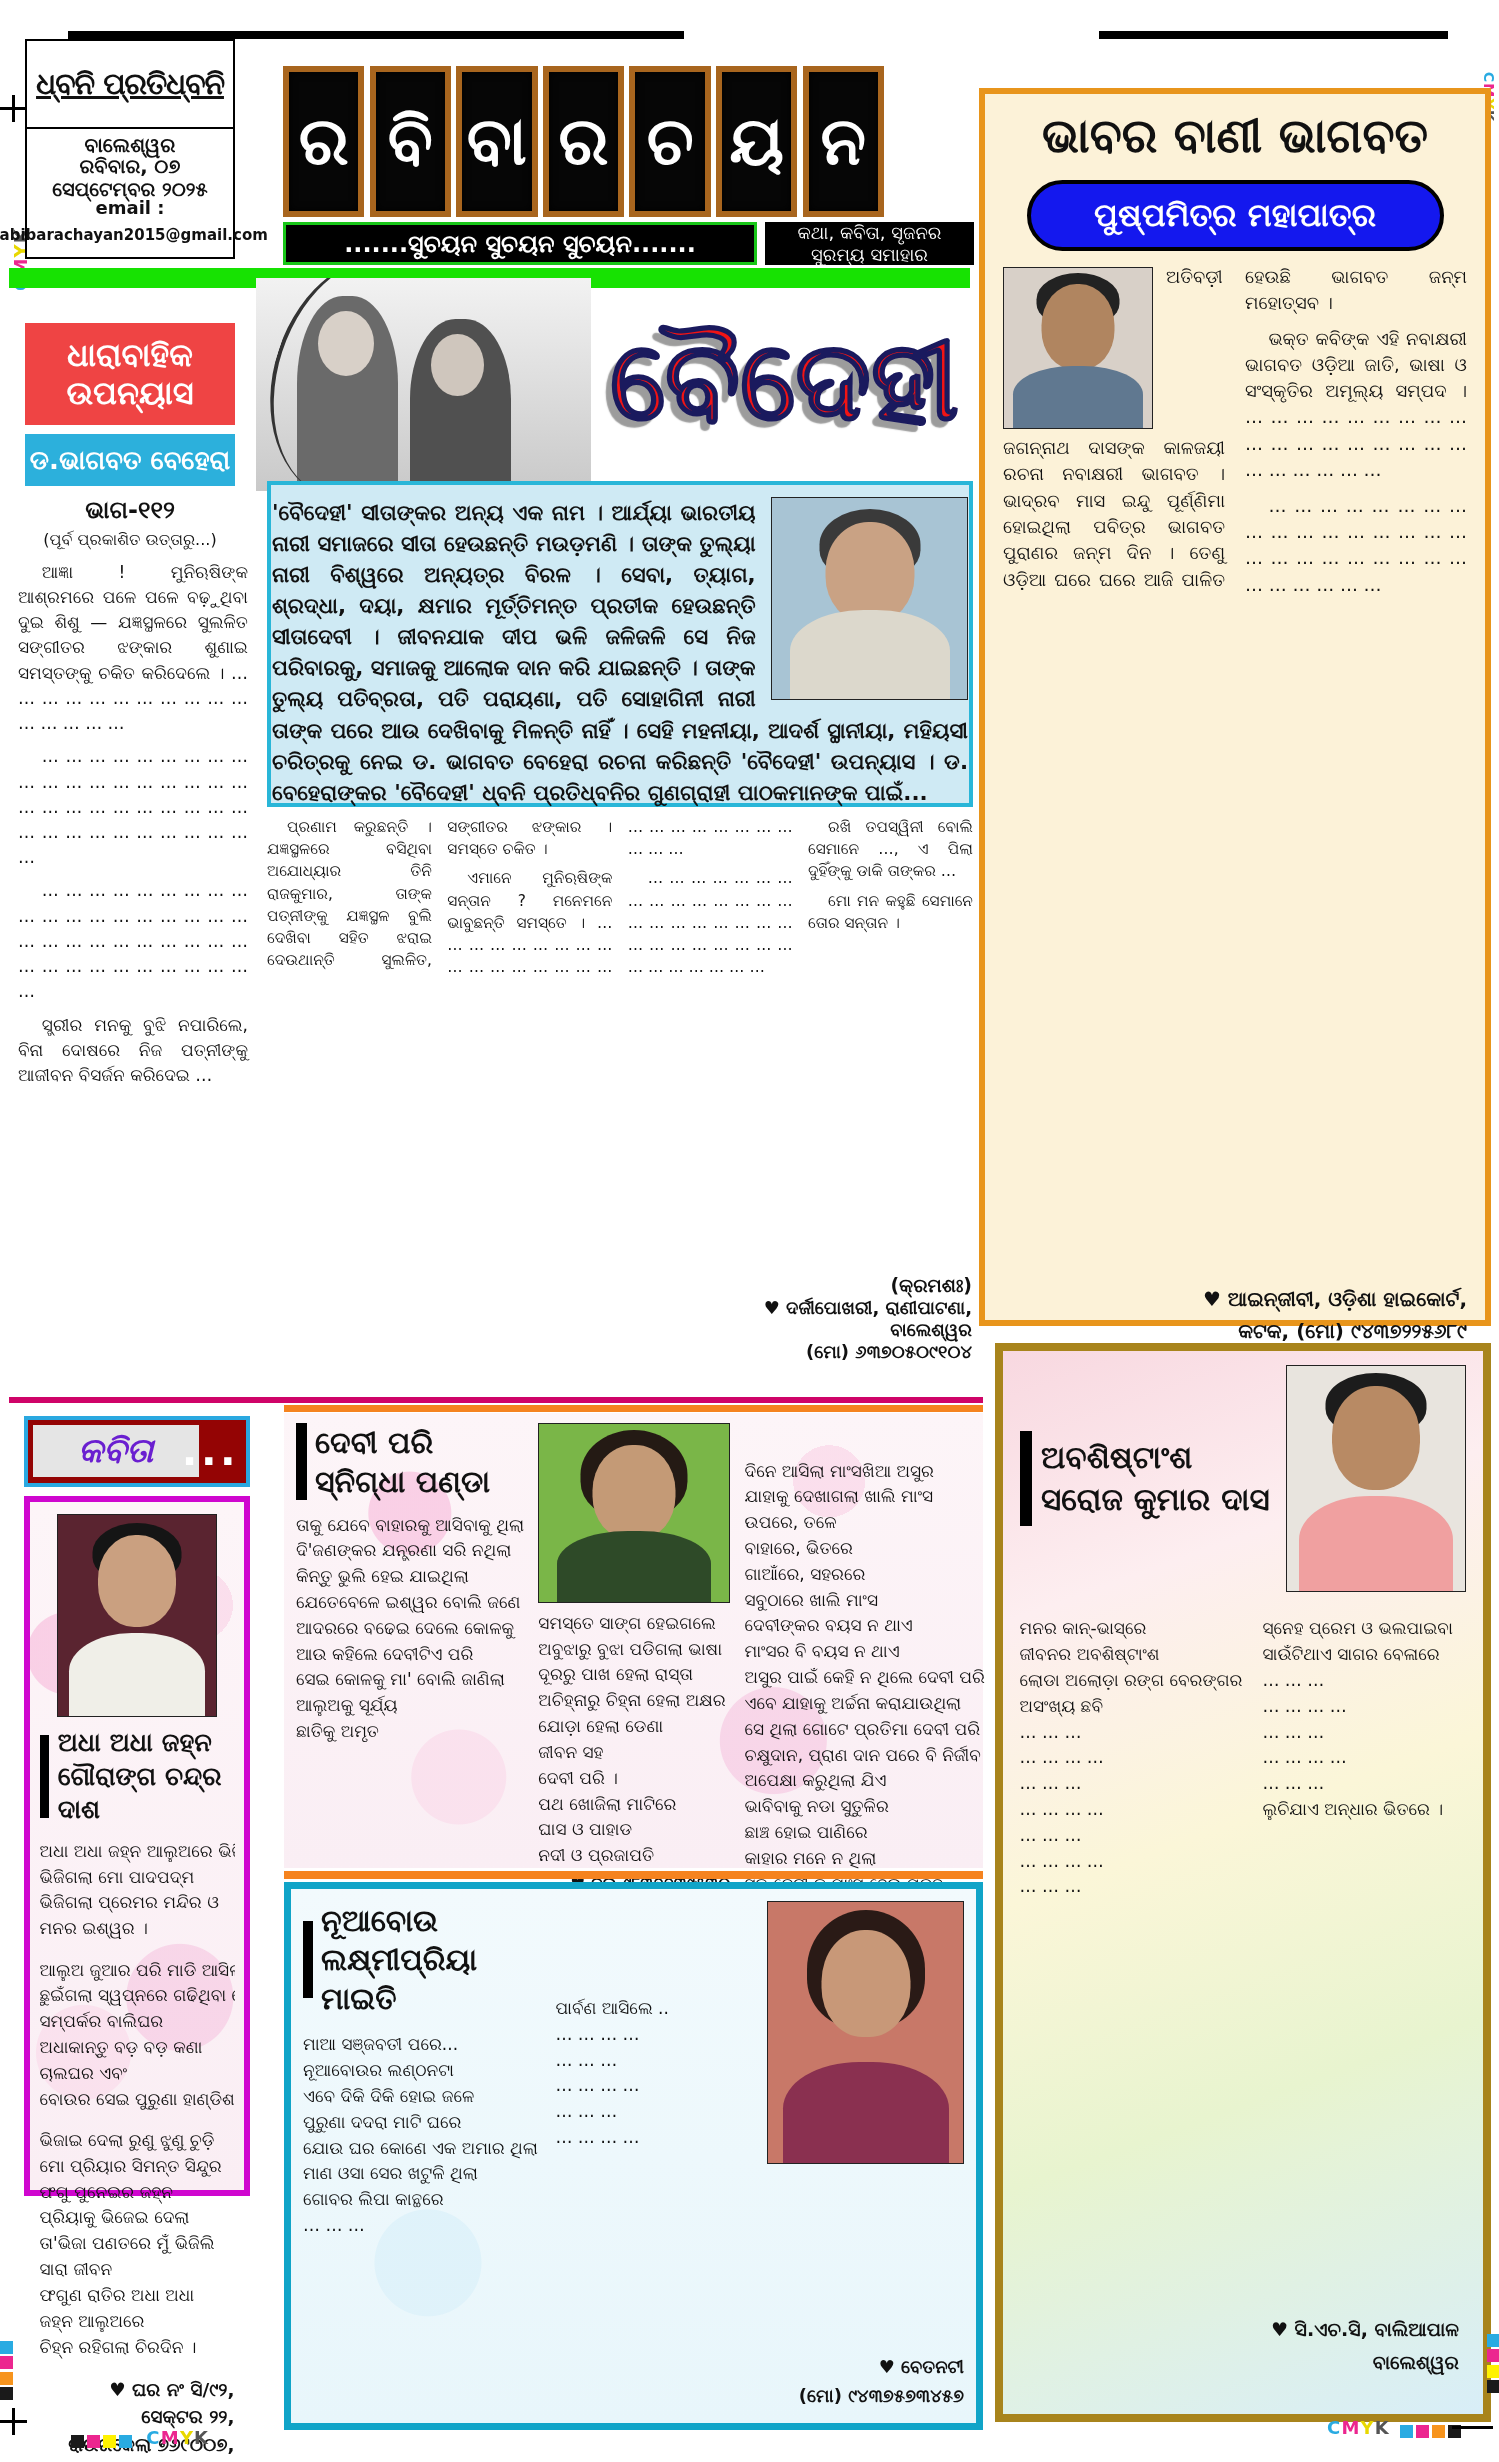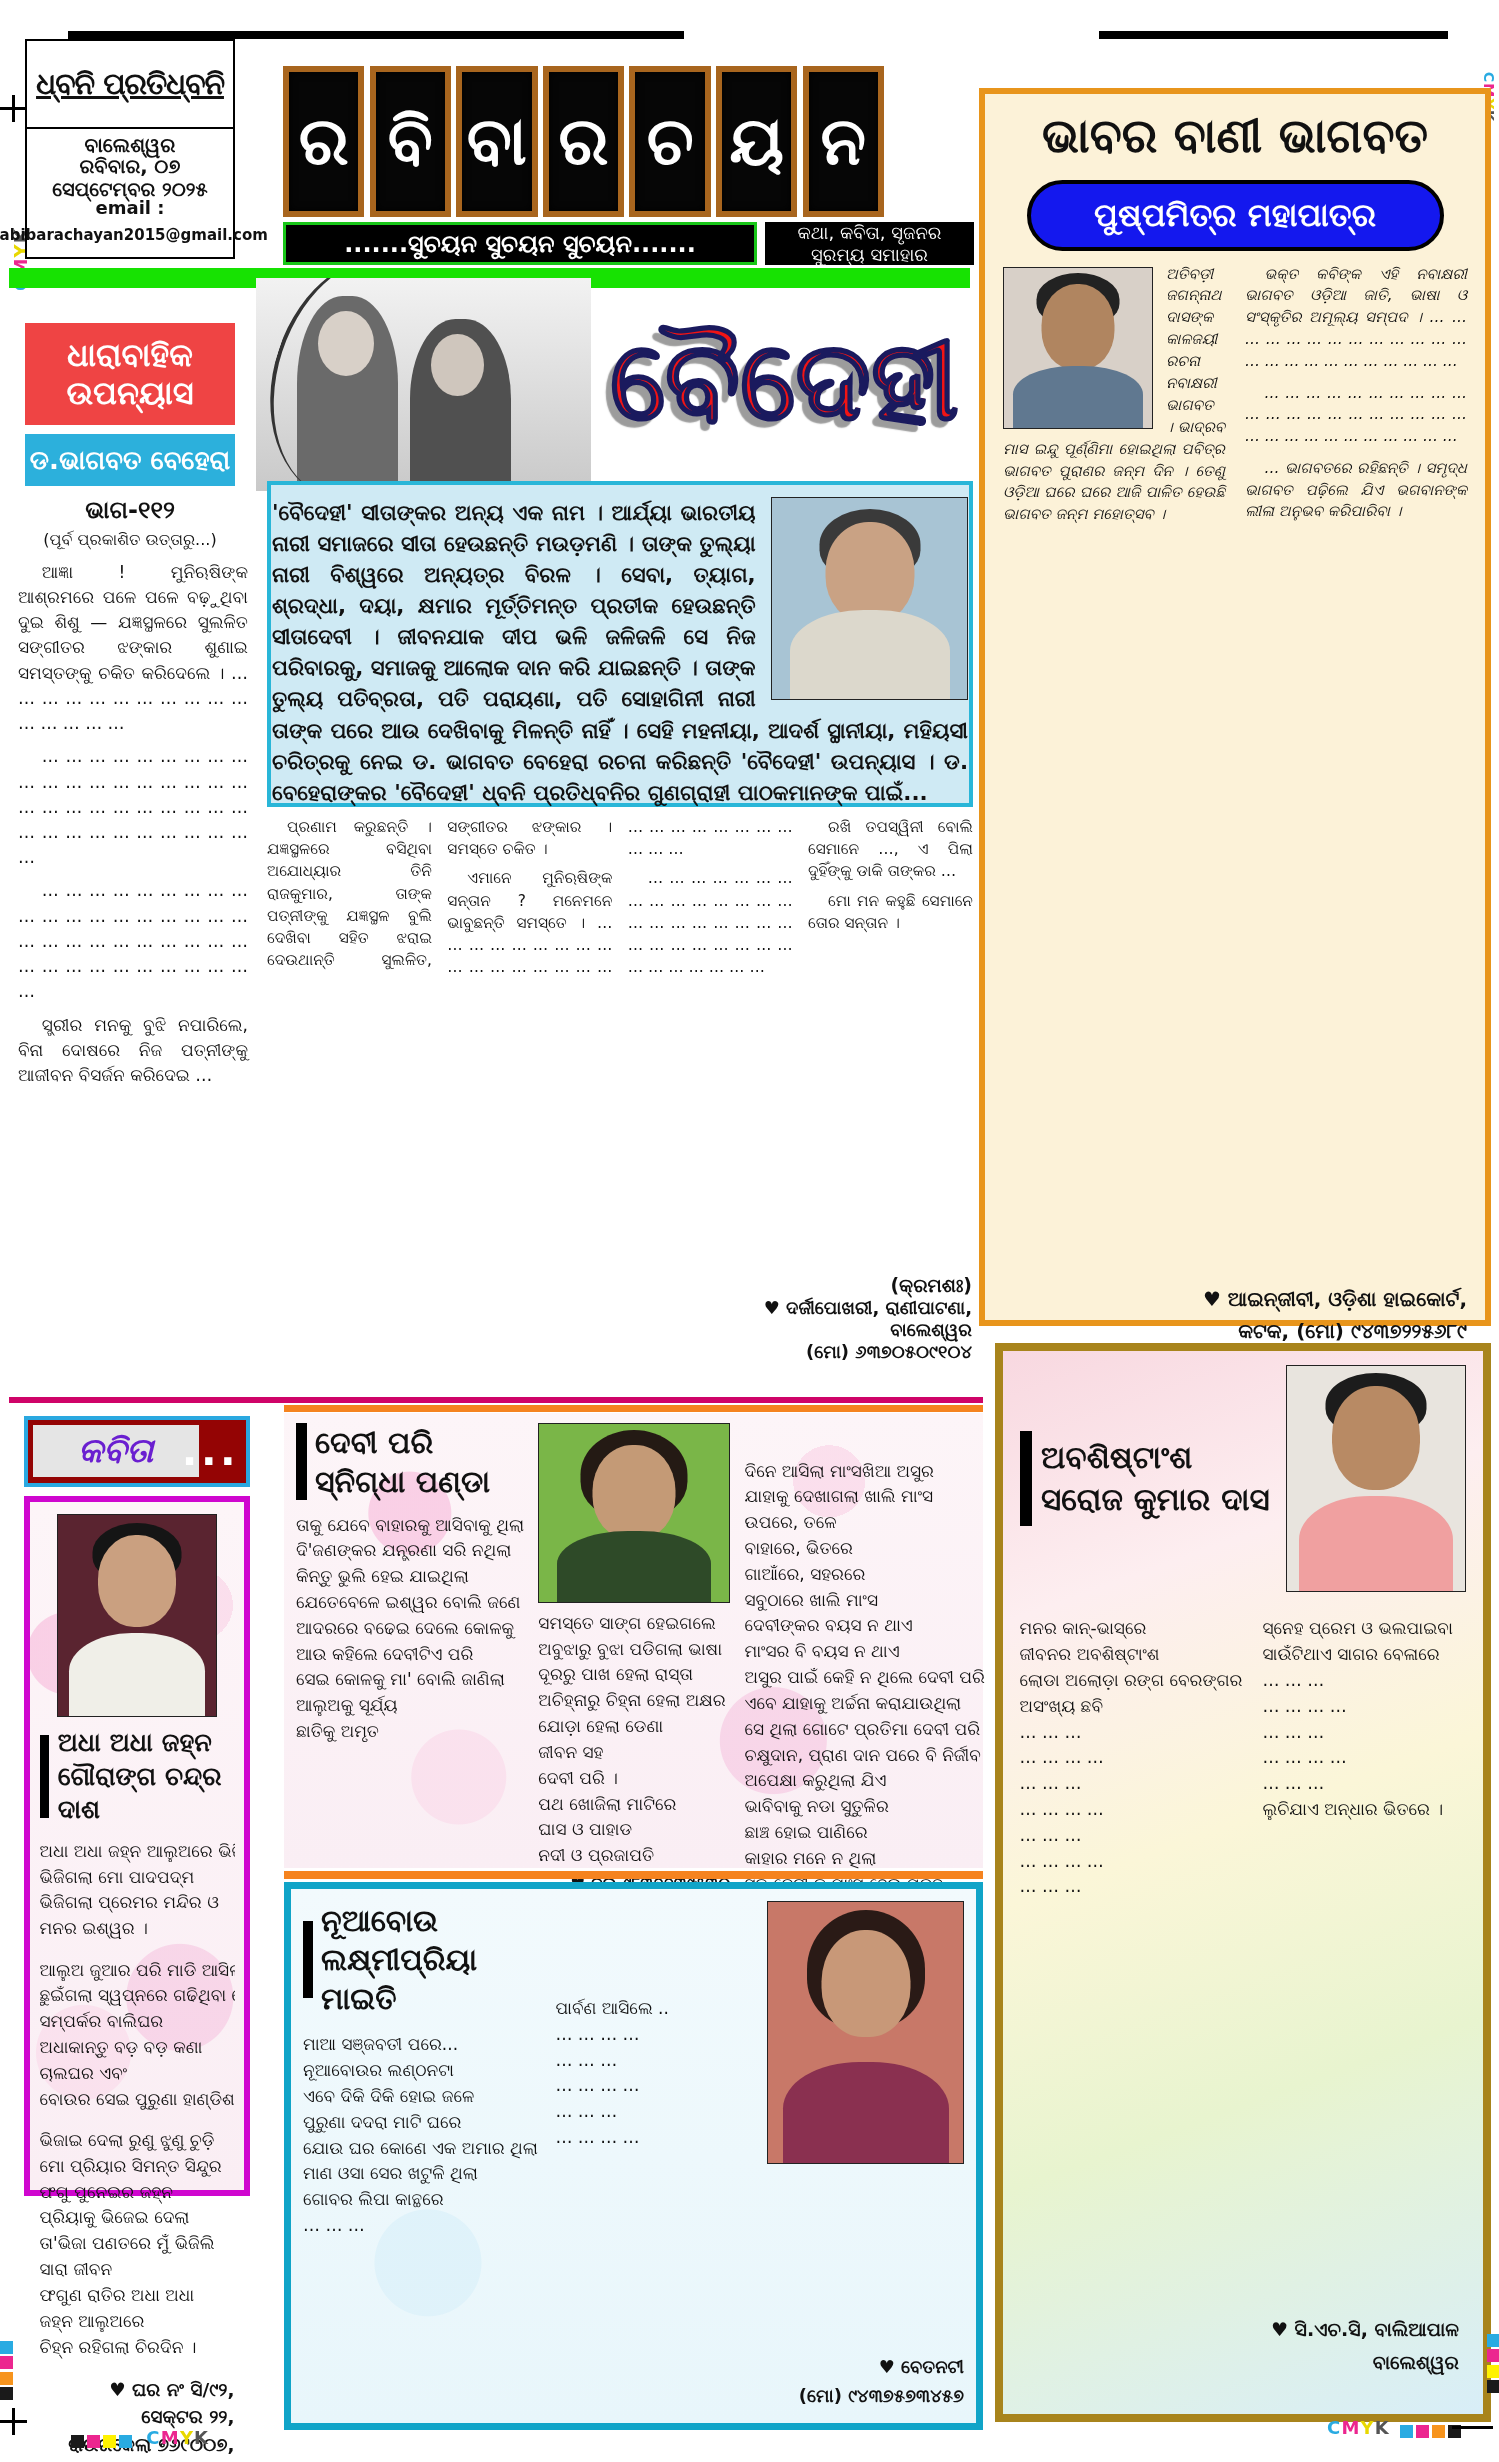--- a/index.html
+++ b/index.html
@@ -281,30 +281,29 @@
       <div class="sig" style="margin-top:auto;font-size:18px;line-height:1.6;">
           <div class="line">♥ ବେତନଟୀ</div>
           <div class="line">(ମୋ) ୯୪୩୭୫୭୩୪୫୭</div>
         </div>
     </div>
   </div>
 
   <div class="abs" style="left:979px;top:88px;width:512px;height:1238px;background:#fcf2d8;border:6px solid #e8951c;padding:14.2px 18px;">
     <div class="ctr xb" style="font-size:47px;">ଭାବର ବାଣୀ ଭାଗବତ</div>
     <div class="ctr b" style="width:409px;height:63px;margin:15.4px auto 13px;background:#1418ee;border:4.1px solid #000;border-radius:36px;color:#fff;font-size:32px;">ପୁଷ୍ପମିତ୍ର ମହାପାତ୍ର</div>
-    <div class="just" style="font-size:15px;line-height:1.46;column-count:2;column-gap:20px;height:1019px;font-style:italic;">
+    <div class="just" style="font-size:18px;line-height:1.46;column-count:2;column-gap:20px;height:1019px;">
       <div class="photo" style="float:left;width:148px;height:160px;margin:3.6px 13px 6px 0;background:#d8d0c8;">
         <div class="ph-hair" style="top:4.7px;width:83px;height:53px;background:#222;"></div>
         <div class="ph-head" style="top:15.4px;width:73px;height:86px;background:#b08560;"></div>
         <div class="ph-torso" style="width:130px;height:62px;background:#607890;"></div>
       </div>
       <p style="margin:0 0 9.5px;">ଅତିବଡ଼ୀ ଜଗନ୍ନାଥ ଦାସଙ୍କ କାଳଜୟୀ ରଚନା ନବାକ୍ଷରୀ ଭାଗବତ । ଭାଦ୍ରବ ମାସ ଇନ୍ଦୁ ପୂର୍ଣ୍ଣିମା ହୋଇଥିଲା ପବିତ୍ର ଭାଗବତ ପୁରାଣର ଜନ୍ମ ଦିନ । ତେଣୁ ଓଡ଼ିଆ ଘରେ ଘରେ ଆଜି ପାଳିତ ହେଉଛି ଭାଗବତ ଜନ୍ମ ମହୋତ୍ସବ ।</p>
       <p style="margin:0 0 9.5px;text-indent:1.3em;">ଭକ୍ତ କବିଙ୍କ ଏହି ନବାକ୍ଷରୀ ଭାଗବତ ଓଡ଼ିଆ ଜାତି, ଭାଷା ଓ ସଂସ୍କୃତିର ଅମୂଲ୍ୟ ସମ୍ପଦ । … … … … … … … … … … … … … … … … … … … … … … … …</p>
       <p style="margin:0 0 9.5px;text-indent:1.3em;">… … … … … … … … … … … … … … … … … … … … … … … … … … … … … … … …</p>
-      <p style="margin:0 0 9.5px;text-indent:1.3em;">… ଭାଗବତରେ ରହିଛନ୍ତି । ସମୃଦ୍ଧ ଭାଗବତ ପଢ଼ିଲେ ଯିଏ ଭଗବାନଙ୍କ ଲୀଳା ଅନୁଭବ କରିପାରିବା ।</p>
     </div>
     <div class="sig" style="font-size:20px;line-height:1.6;">
         <div class="line">♥ ଆଇନ୍‌ଜୀବୀ, ଓଡ଼ିଶା ହାଇକୋର୍ଟ,</div>
         <div class="line">କଟକ, (ମୋ) ୯୪୩୭୨୨୫୬୮୯</div>
       </div>
   </div>
 
   <div class="abs" style="left:995px;top:1343px;width:496px;height:1079px;border:8.3px solid #a8841c;padding:14.2px 16.6px;
        background:linear-gradient(160deg,#f8d8e0 0%,#fdeef0 22%,#fbf6d8 45%,#e8f4cf 68%,#d8eef8 100%);">
     <div style="display:flex;">

